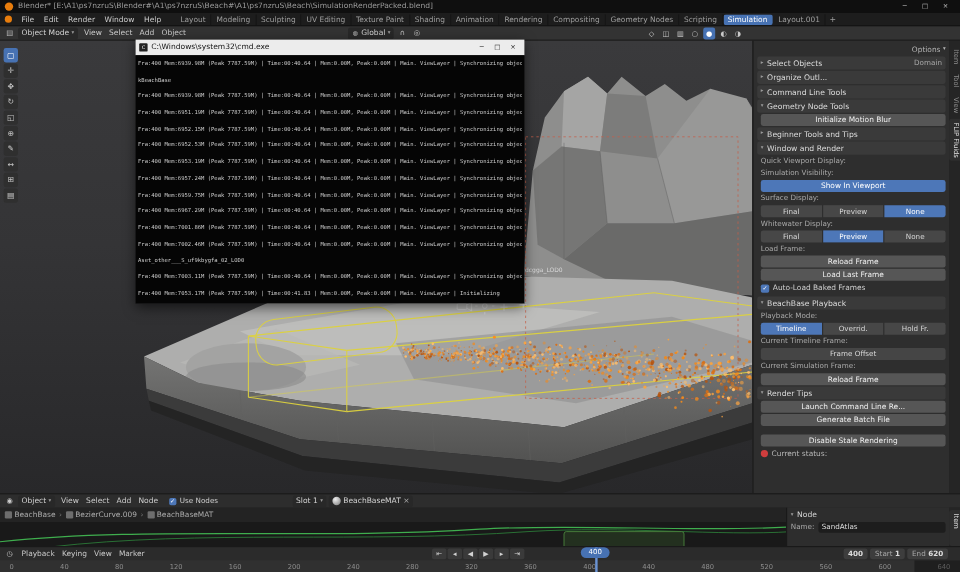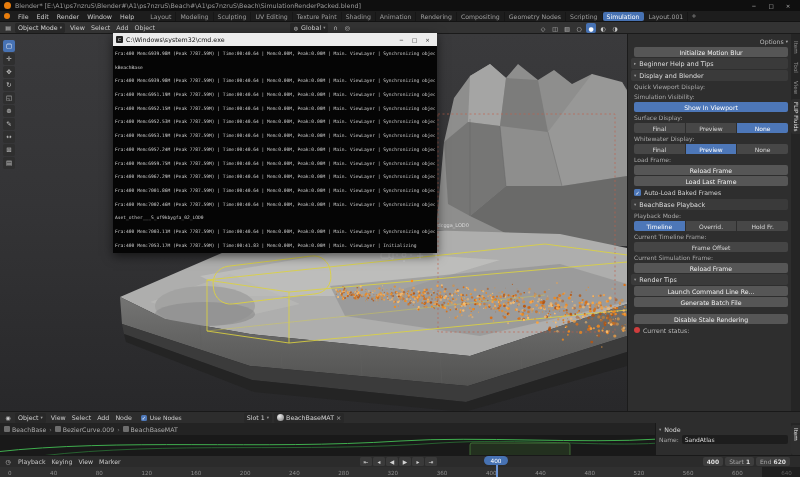--- a/index.html
+++ b/index.html
@@ -1210,29 +1210,51 @@
         <div class="cline">Fra:400 Mem:7003.11M (Peak 7787.59M) | Time:00:40.64 | Mem:0.00M, Peak:0.00M | Main. ViewLayer | Synchronizing object | Aset_nature_rock_XL_venrdcgga_LOD0</div>
         <div class="cline">Fra:400 Mem:7053.17M (Peak 7787.59M) | Time:00:41.83 | Mem:0.00M, Peak:0.00M | Main. ViewLayer | Initializing</div>
       </div>
   </div>
 
   <div id="sidebar">
     <div class="sb-opt">
       <span>Options</span>
         <span class="tri" style="font-size:4.5px">▾</span>
     </div>
+    <div>
+
+    <div class="sb-hdr">
+        <span class="tri">▸</span>
+        <span>Select Objects</span>
+        <span class="rt">Domain</span>
+      </div>
+        <div class="sb-hdr">
+        <span class="tri">▸</span>
+        <span>Organize Outl...</span>
+        <span class="rt"></span>
+      </div>
+        <div class="sb-hdr">
+        <span class="tri">▸</span>
+        <span>Command Line Tools</span>
+        <span class="rt"></span>
+      </div>
+      </div>
+    <div class="sb-hdr">
+      <span class="tri">▾</span>
+      <span>Geometry Node Tools</span>
+    </div>
     <div class="sb-btn">Initialize Motion Blur</div>
     <div class="sb-hdr">
       <span class="tri">▸</span>
-      <span>Beginner Help and Tips</span>
+      <span>Beginner Tools and Tips</span>
     </div>
 
     <div class="sb-hdr">
       <span class="tri">▾</span>
-      <span>Display and Blender</span>
+      <span>Window and Render</span>
     </div>
     <div class="sb-lbl">Quick Viewport Display:</div>
     <div class="sb-lbl">Simulation Visibility:</div>
     <div class="sb-btn blue">Show In Viewport</div>
     <div class="sb-lbl">Surface Display:</div>
     <div class="seg">
 
     <div class="segb">Final</div>
         <div class="segb">Preview</div>
         <div class="segb active">None</div>

